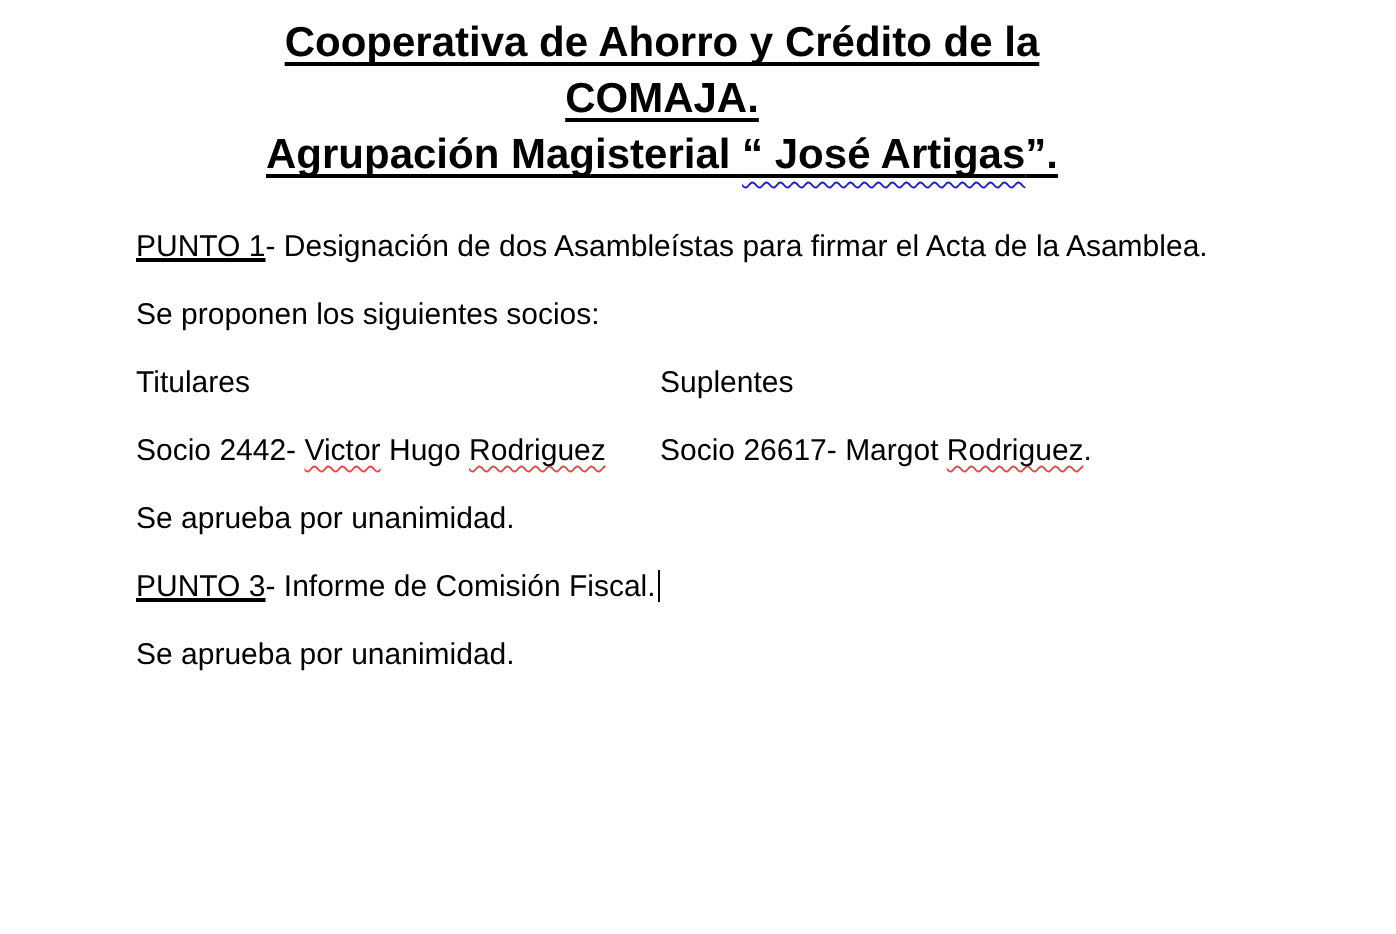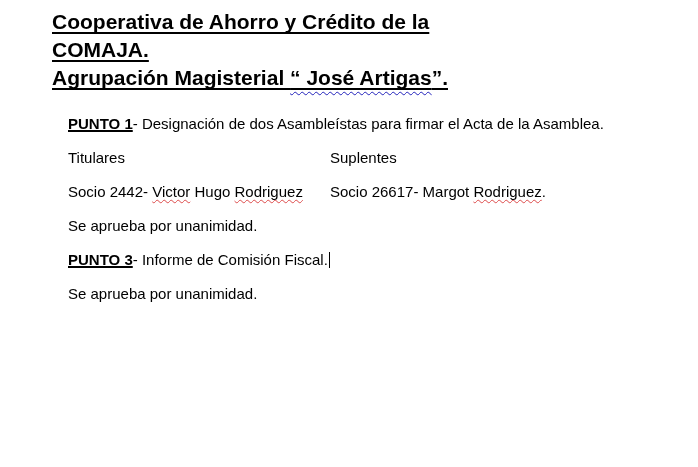--- a/index.html
+++ b/index.html
@@ -11,20 +11,21 @@
     overflow: hidden;
   }
   .doc-page {
     width: 698px; height: 467px;
     background: #ffffff;
     overflow: hidden;
   }
   
   .title-block {
     margin: 8px 88px 0 52px;
+    text-align: center;
     font-weight: bold;
     font-size: 21px;
     line-height: 28px;
   }
   .subtitle-block {
     margin: 26px 53px 0 52px;
     text-align: center;
     font-weight: bold;
     font-size: 21px;
     line-height: 28px;
@@ -40,21 +41,21 @@
   .body-block {
     margin: 22px 0 0 68px;
     font-size: 15px;
   }
   .para {
     line-height: 20px;
     margin: 0 0 14px 0;
     white-space: nowrap;
   }
   .punto-label {
-    font-weight: bold;
+    font-weight: normal;
     text-decoration: underline;
     text-decoration-thickness: 1.5px;
     text-decoration-skip-ink: none;
     text-align: center;
   }
   .cols { display: flex; }
   .col-left { width: 262px; flex: 0 0 262px; }
   .col-right { flex: 1 1 auto; }
   
   .sp-red {
@@ -102,20 +103,21 @@
     <div class="h-line">
       <span>Agrupación Magisterial </span><span class="sp-blue">“ José Artigas</span><span>”.</span>
     </div>
   </div>
 
 
   <div class="body-block">
 
     <p class="para"><span class="punto-label">PUNTO 1</span><span>- Designación de dos Asambleístas para firmar el Acta de la Asamblea.</span></p>
 
+    <p class="para"><span>Se proponen los siguientes socios:</span></p>
 
     <div class="para cols">
       <span class="col-left">Titulares</span>
       <span class="col-right">Suplentes</span>
     </div>
 
 
     <div class="para cols">
       <span class="col-left"><span>Socio 2442- </span><span class="sp-red">Victor</span><span> Hugo </span><span class="sp-red">Rodriguez</span></span>
       <span class="col-right"><span>Socio 26617- Margot </span><span class="sp-red">Rodriguez</span><span>.</span></span>

